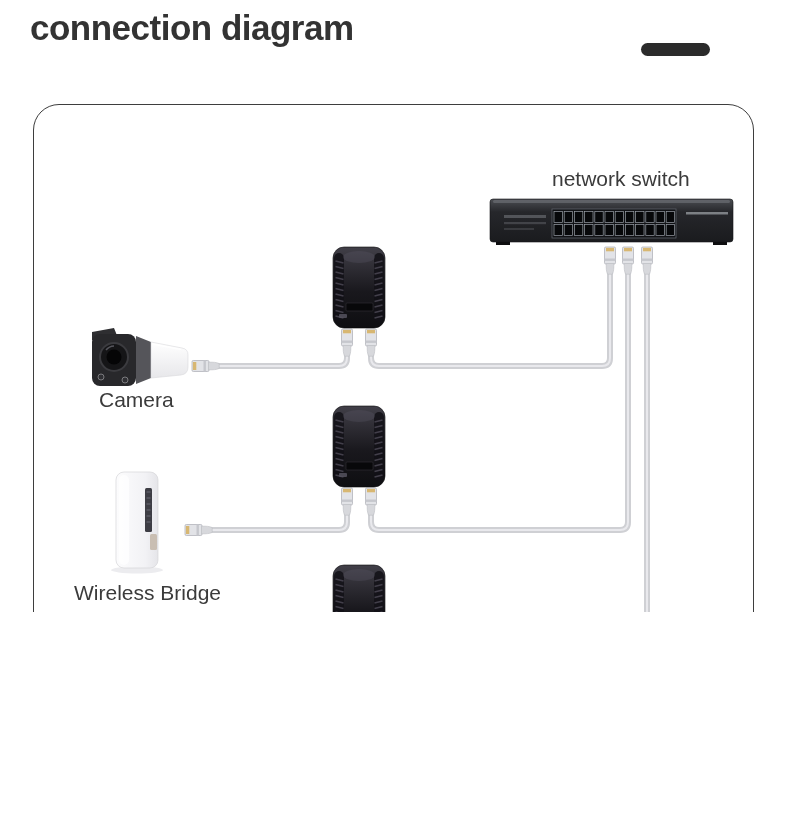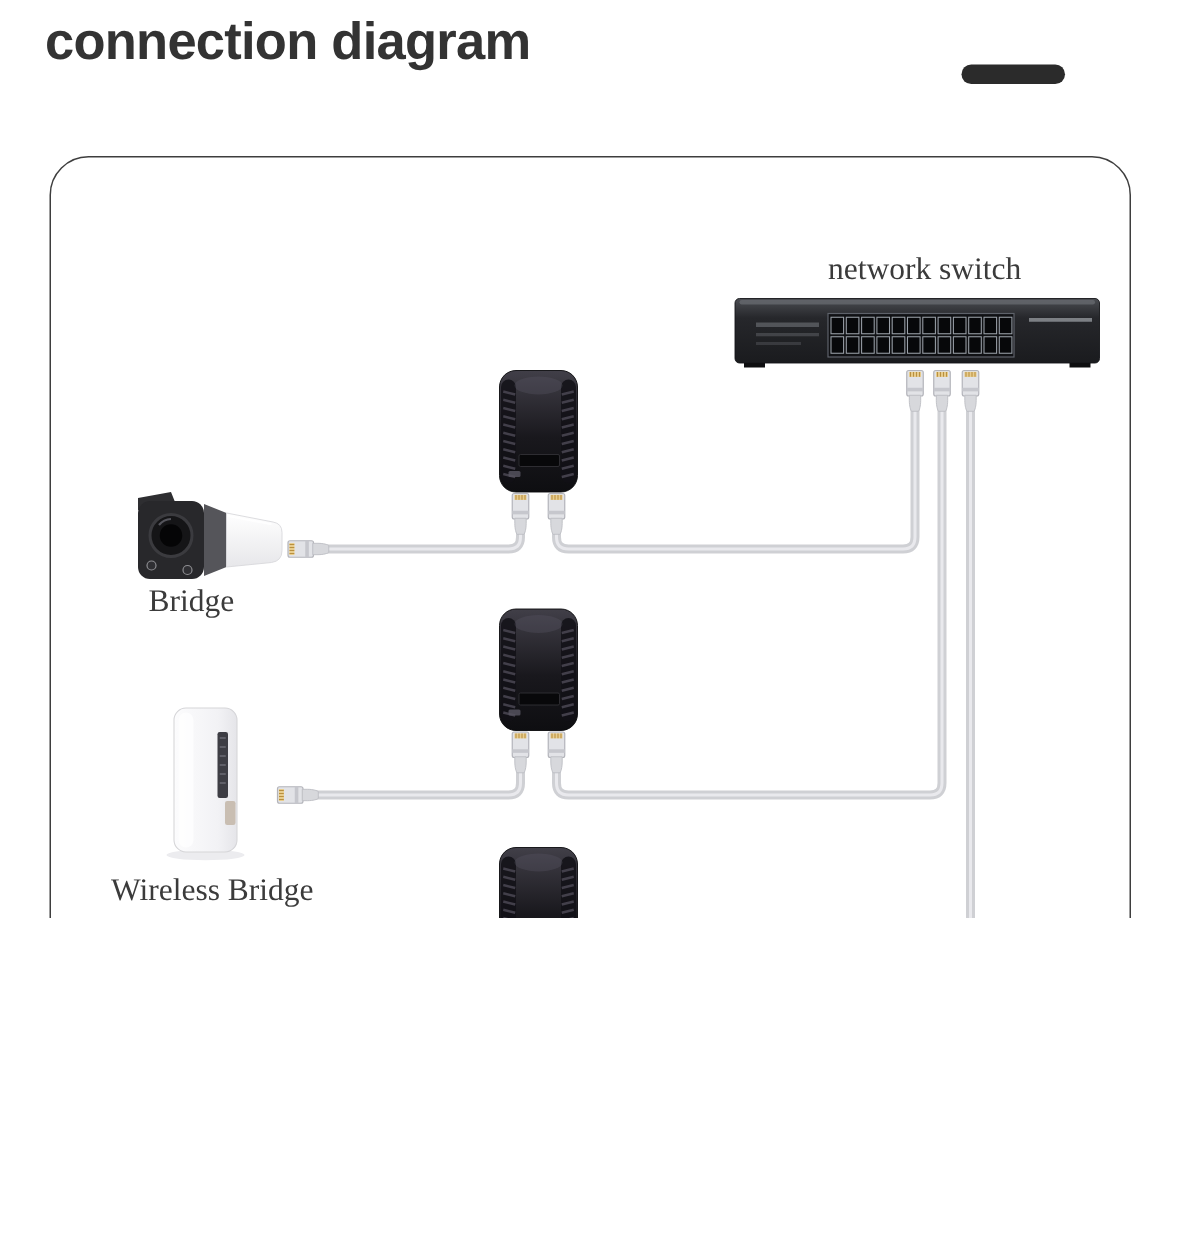--- a/index.html
+++ b/index.html
@@ -14,40 +14,40 @@
   .pill{
     position:absolute;left:641px;top:43px;width:69px;height:13px;
     border-radius:7px;background:#2b2b2b;
   }
   .frame{
     position:absolute;left:33px;top:104px;width:719px;height:713px;
     border:1.4px solid #3e3e3e;border-radius:26px;background:#ffffff;
   }
   .diagram-svg{position:absolute;left:0;top:0;width:790px;height:838px;}
   .label{
-    position:absolute;color:#3b3b3b;font-size:21px;font-weight:400;white-space:nowrap;font-family:Liberation Serif, serif;
+    position:absolute;color:#3b3b3b;font-size:21px;font-weight:400;white-space:nowrap;
   }
   .switch-label{left:552px;top:167px;}
   .camera-label{left:99px;top:388px;}
   .bridge-label{left:74px;top:581px;}
   .ap-label{left:88px;top:730px;}
   .cable-outer{fill:none;stroke:#cfd0d4;stroke-width:6;}
   .cable-inner{fill:none;stroke:#e9e9ed;stroke-width:2;}
 </style>
 </head>
 <body>
 
 <div class="canvas">
 
   <h1 class="title">connection diagram</h1>
   <div class="pill"></div>
   <div class="frame"></div>
 
   <div class="label switch-label">network switch</div>
-  <div class="label camera-label">Bridge</div>
+  <div class="label camera-label">Camera</div>
   <div class="label bridge-label">Wireless Bridge</div>
 
   <svg class="diagram-svg" viewBox="0 0 790 838" aria-hidden="true">
     <defs>
       <linearGradient id="swGrad" x1="0" y1="0" x2="0" y2="1">
         <stop offset="0" stop-color="#4b4d52"></stop>
         <stop offset="0.3" stop-color="#26272b"></stop>
         <stop offset="1" stop-color="#1a1b1e"></stop>
       </linearGradient>
       <linearGradient id="injGrad" x1="0" y1="0" x2="0" y2="1">

